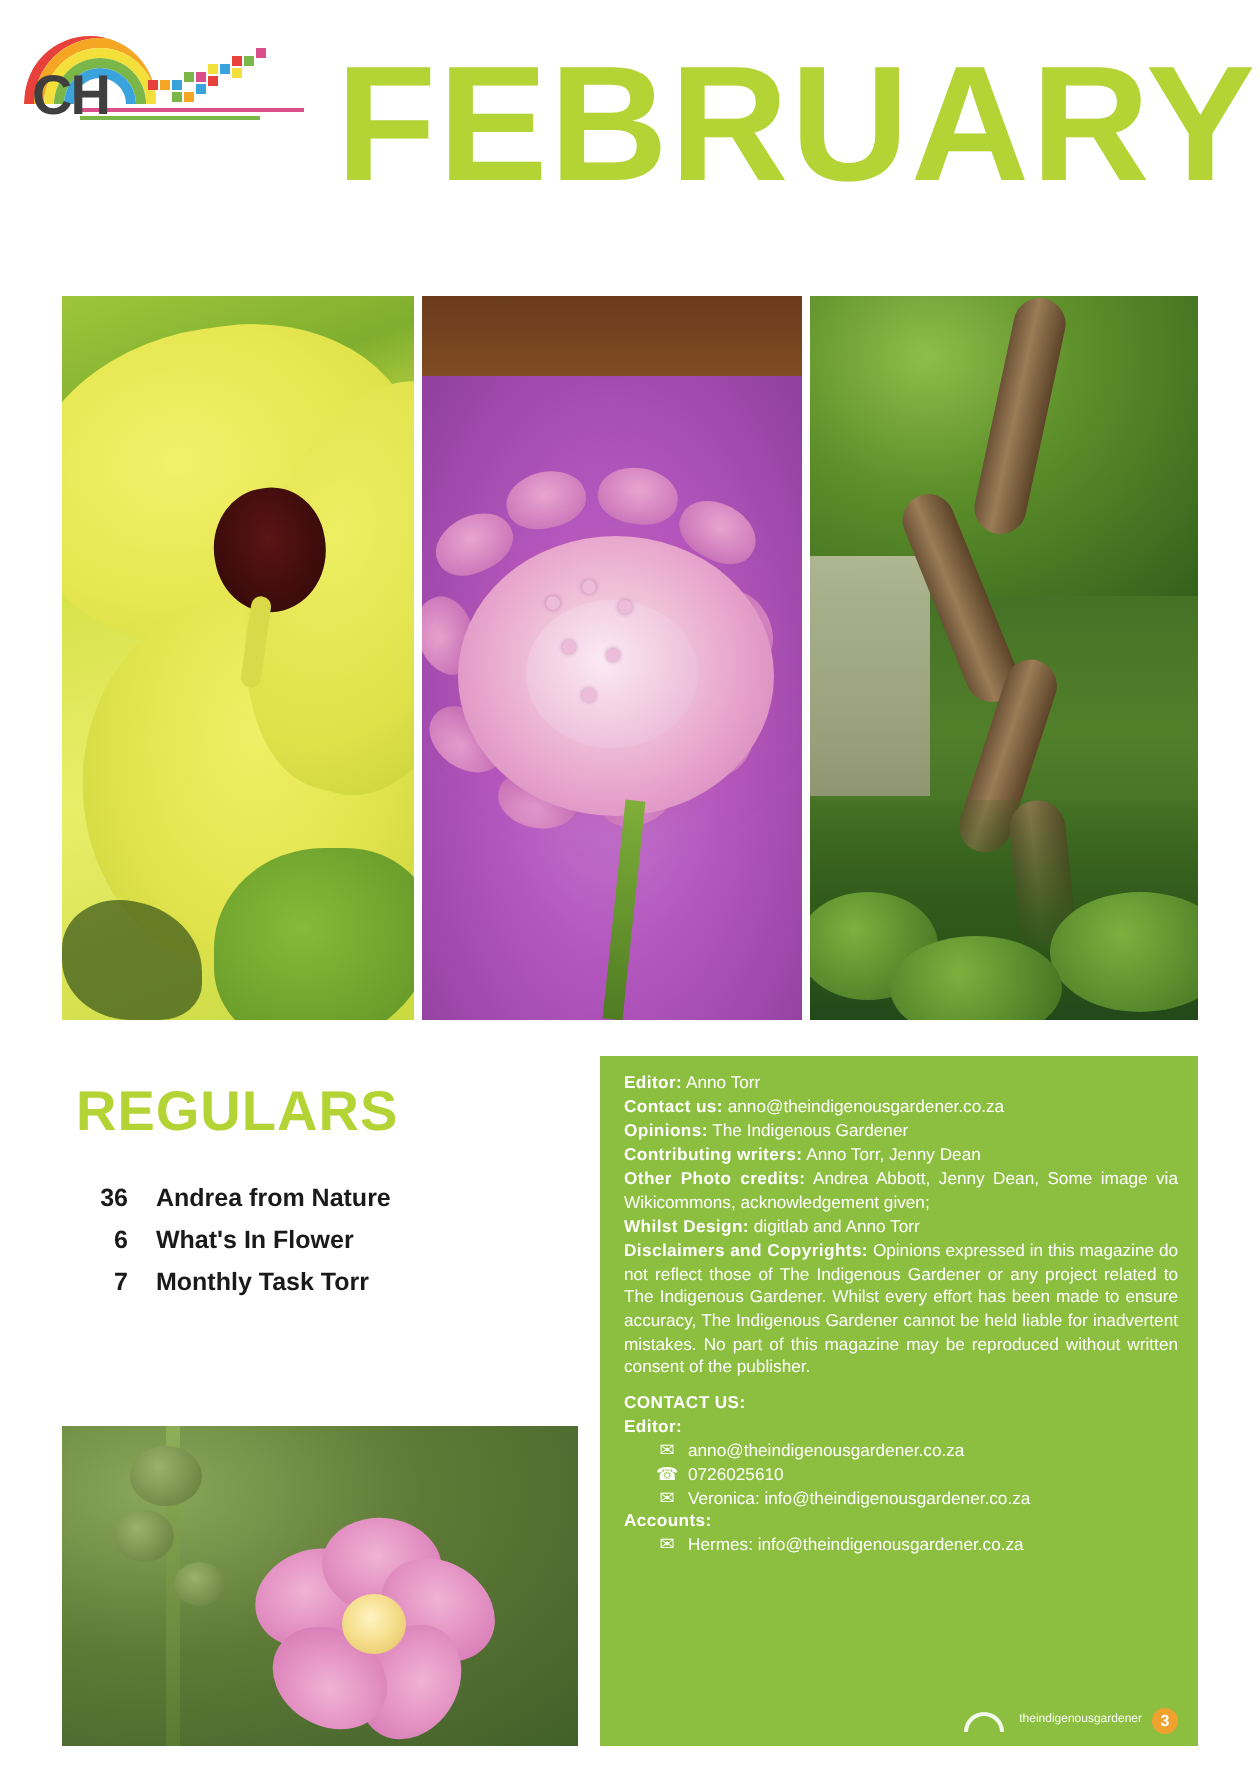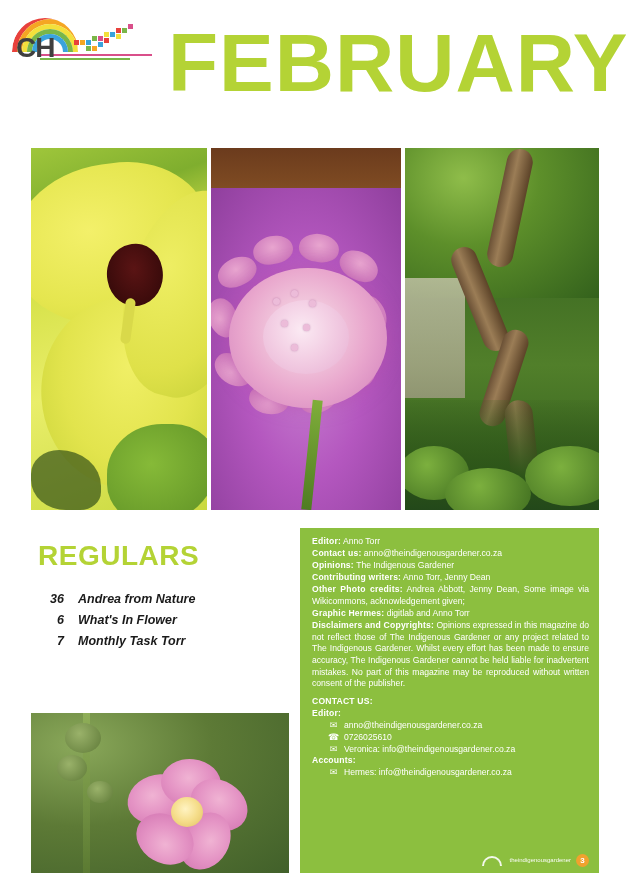--- a/index.html
+++ b/index.html
@@ -247,21 +247,20 @@
     font-weight: bold;
     color: #b4d335;
     letter-spacing: 0.5px;
   }
   .toc {
     position: absolute;
     left: 30px;
     top: 592px;
     width: 250px;
     color: #1a1a1a;
-    font-style: italic;
   }
   .toc-row {
     display: flex;
     align-items: baseline;
     margin-bottom: 7px;
     font-size: 12.5px;
     font-weight: bold;
   }
   .toc-page {
     width: 34px;
@@ -530,21 +529,21 @@
     <span>Anno Torr, Jenny Dean</span>
   </p>
 
 
   <p class="body-par">
     <span class="hd">Other Photo credits:</span>
     <span>Andrea Abbott, Jenny Dean, Some image via Wikicommons, acknowledgement given;</span>
   </p>
 
   <p>
-    <span class="hd">Graphic Hermes:</span>
+    <span class="hd">Whilst Design:</span>
     <span>digitlab and Anno Torr</span>
   </p>
 
   <p class="body-par">
     <span class="hd">Disclaimers and Copyrights:</span>
     <span>Opinions expressed in this magazine do not reflect those of The Indigenous Gardener or any project related to The Indigenous Gardener. Whilst every effort has been made to ensure accuracy, The Indigenous Gardener cannot be held liable for inadvertent mistakes. No part of this magazine may be reproduced without written consent of the publisher.</span>
   </p>
 
   <div class="block-gap"></div>
 

